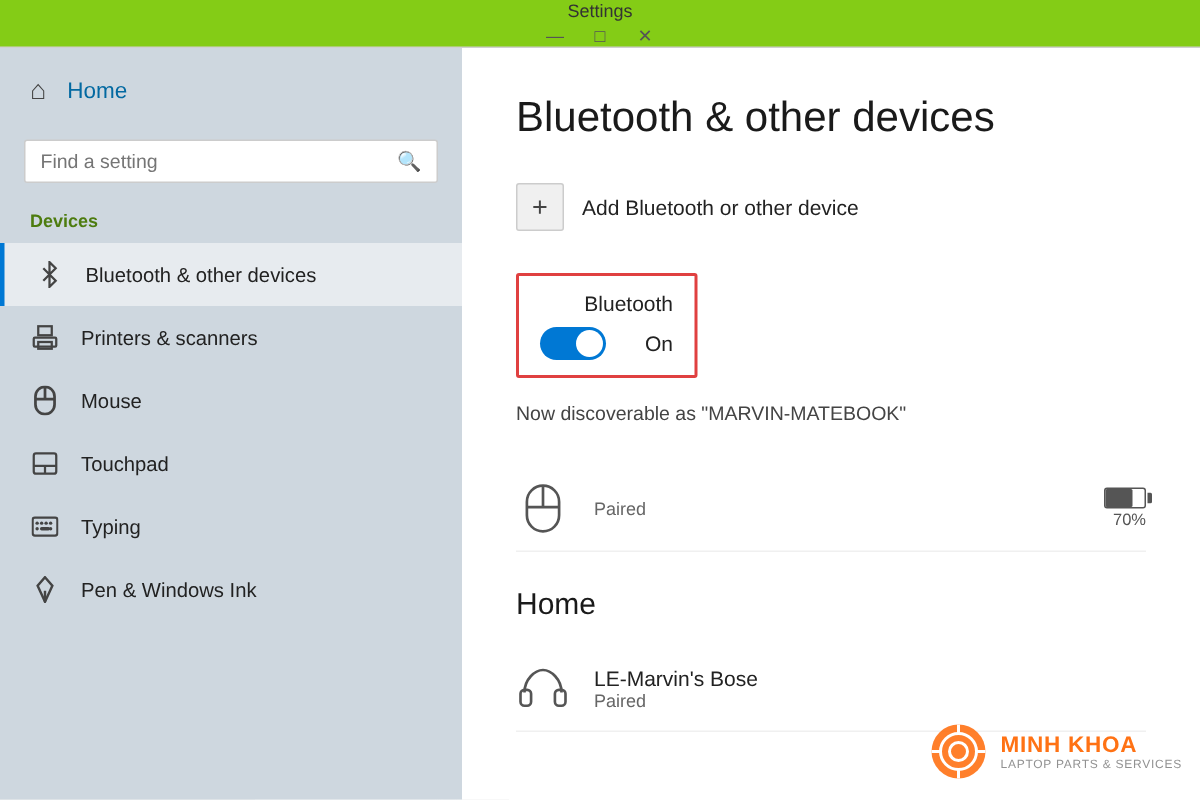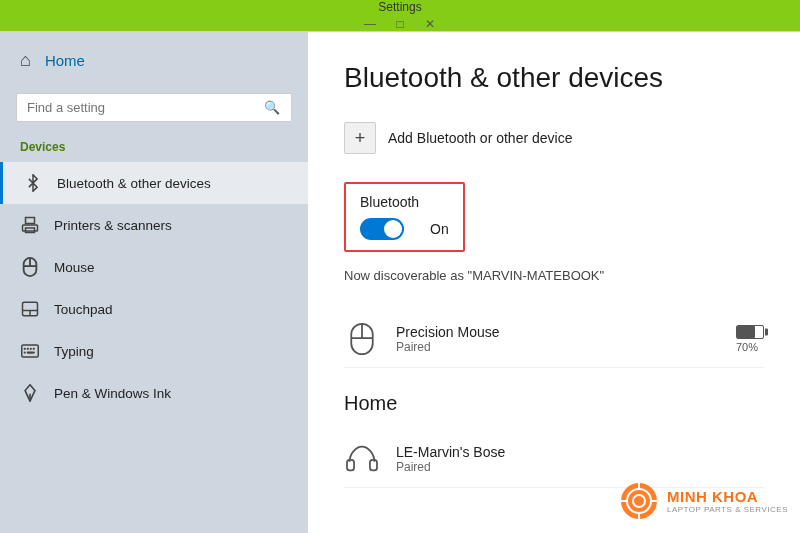--- a/index.html
+++ b/index.html
@@ -182,20 +182,21 @@
       color: #222;
     }
 
     
     .bluetooth-toggle-box {
       display: inline-block;
       border: 2px solid #e04040;
       border-radius: 2px;
       padding: 10px 14px;
       margin-bottom: 16px;
+      text-align: right;
     }
     .bluetooth-label-text {
       font-size: 14px;
       color: #222;
       margin-bottom: 8px;
     }
     .toggle-row {
       display: flex;
       align-items: center;
       gap: 26px;
@@ -262,21 +263,21 @@
     }
     .device-status {
       font-size: 12px;
       color: #666;
     }
     .device-battery {
       font-size: 12px;
       color: #444;
       display: flex;
       flex-direction: column;
-      align-items: flex-start;
+      align-items: flex-end;
       gap: 2px;
     }
     .battery-icon {
       width: 28px;
       height: 14px;
       border: 1.5px solid #555;
       border-radius: 2px;
       position: relative;
       display: flex;
       align-items: center;
@@ -454,21 +455,20 @@
 
     <div class="device-item">
       <div class="device-icon">
         <svg width="28" height="34" viewBox="0 0 28 38" fill="none" stroke="#555" stroke-width="2">
           <rect x="2" y="2" width="24" height="34" rx="12"></rect>
           <line x1="14" y1="2" x2="14" y2="18"></line>
           <line x1="2" y1="18" x2="26" y2="18"></line>
         </svg>
       </div>
       <div class="device-info">
-        <div class="device-name">Precision Mouse</div>
         <div class="device-status">Paired</div>
       </div>
       <div class="device-battery">
         <div class="battery-icon">
           <div class="battery-fill"></div>
         </div>
         <span class="battery-pct">70%</span>
       </div>
     </div>
 

